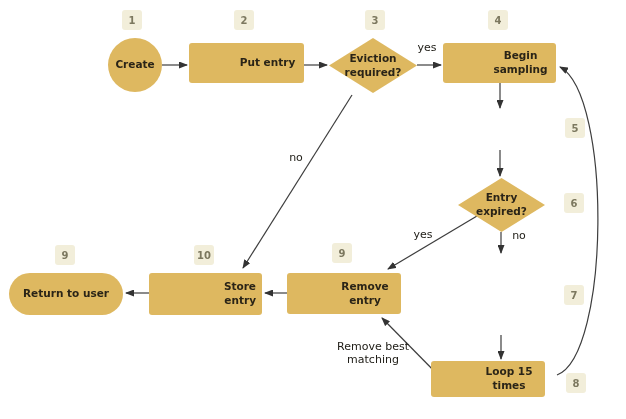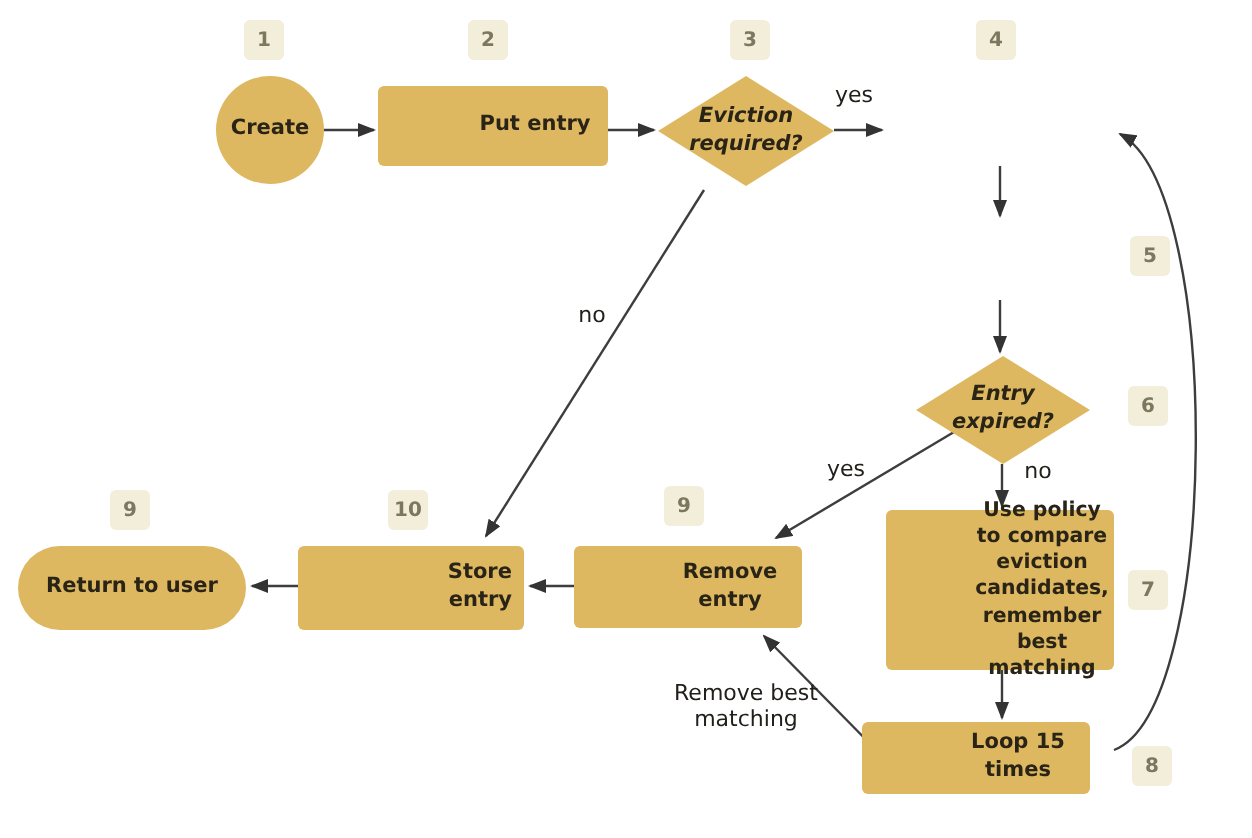--- a/index.html
+++ b/index.html
@@ -10,21 +10,21 @@
   svg.edges{position:absolute;left:0;top:0;width:626px;height:419px;pointer-events:none;}
   .edge{stroke:#3d3d3d;stroke-width:1.2;fill:none;}
   .node{
     position:absolute;display:flex;align-items:center;justify-content:center;
     text-align:center;background:#DEB860;color:#2A2417;
     font-weight:700;font-size:10.5px;line-height:1.3;box-sizing:border-box;padding:2px 6px;
   }
   .shape-rect{border-radius:3px;padding-left:48px;}
   .shape-circle{border-radius:50%;padding:2px;}
   .shape-pill{border-radius:21px;}
-  .shape-diamond{clip-path:polygon(50% 0,100% 50%,50% 100%,0 50%);padding:2px 10px;font-style:italic;}
+  .shape-diamond{clip-path:polygon(50% 0,100% 50%,50% 100%,0 50%);padding:2px 10px;}
   .badge{
     position:absolute;width:20px;height:20px;background:#F2EEDA;color:#7C785F;
     font-size:10px;font-weight:700;display:flex;align-items:center;justify-content:center;
     border-radius:3px;
   }
   .elabel{
     position:absolute;color:#22201A;font-weight:400;font-size:11px;
     text-align:center;line-height:1.15;
   }
 </style>
@@ -65,25 +65,25 @@
   <div class="badge" style="left:332px;top:243px;">9</div>
   <div class="badge" style="left:194px;top:245px;">10</div>
   <div class="badge" style="left:55px;top:245px;">9</div>
 
   <div class="node shape-circle" style="left:108px;top:38px;width:54px;height:54px;">Create</div>
 
   <div class="node shape-rect" style="left:189px;top:43px;width:115px;height:40px;">Put entry</div>
 
   <div class="node shape-diamond" style="left:329px;top:38px;width:88px;height:55px;">Eviction required?</div>
 
+  <div class="node shape-rect" style="left:443px;top:43px;width:113px;height:40px;">Begin sampling</div>
 
 
   <div class="node shape-diamond" style="left:458px;top:178px;width:87px;height:54px;">Entry expired?</div>
 
-  <div class="node shape-rect" style="left:443px;top:255px;width:114px;height:80px;font-size:10.2px;">Use policy to compare eviction candidates, remember best matching</div>
 
   <div class="node shape-rect" style="left:431px;top:361px;width:114px;height:36px;">Loop 15 times</div>
 
   <div class="node shape-rect" style="left:287px;top:273px;width:114px;height:41px;">Remove entry</div>
 
   <div class="node shape-rect" style="left:149px;top:273px;width:113px;height:42px;text-align:right;">Store entry</div>
 
   <div class="node shape-pill" style="left:9px;top:273px;width:114px;height:42px;">Return to user</div>
 
   <div class="elabel" style="left:412px;top:42px;width:30px;">yes</div>

